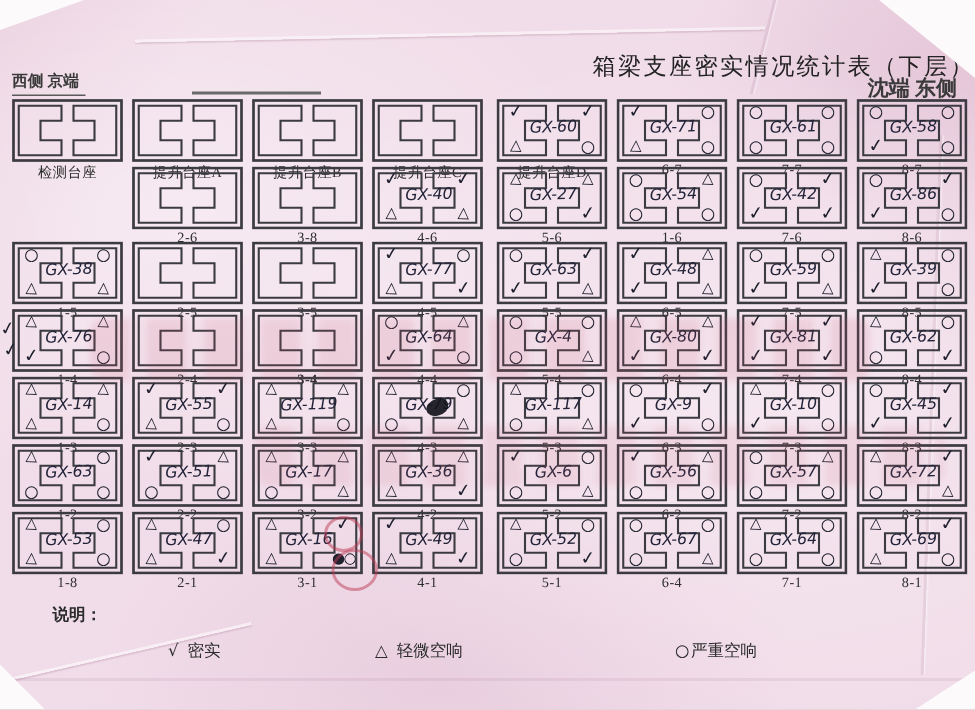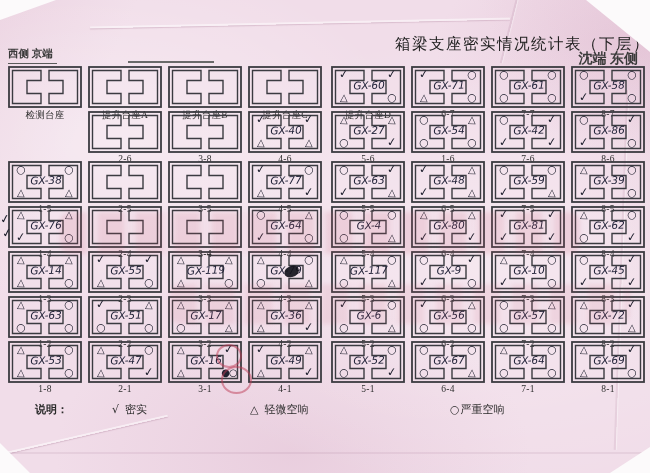--- a/index.html
+++ b/index.html
@@ -55,21 +55,21 @@
   .gx{position:absolute;left:4px;right:2px;top:13px;text-align:center;white-space:nowrap;
     font-family:"DejaVu Sans",sans-serif;font-style:italic;font-size:10.5px;
     color:#23243a;transform:rotate(-2deg);z-index:2;}
   .blot{position:absolute;left:36px;top:15px;width:15px;height:11px;background:#14141c;
     border-radius:60% 40% 55% 45%;opacity:.92;z-index:3;transform:rotate(-12deg);}
   .stray{position:absolute;font-family:"DejaVu Sans",sans-serif;font-weight:bold;
     font-size:12px;color:#20212f;transform:rotate(-10deg);z-index:4;}
 
   .legend{position:absolute;left:0;top:402px;width:650px;height:20px;font-size:11px;color:#2b2b2b;z-index:4;}
   .legend .lg-label{position:absolute;left:35px;font-weight:bold;}
-  .legend .li{position:absolute;white-space:nowrap;}
+  .legend .li{position:absolute;white-space:nowrap;margin-top:24px;}
   .li1{left:112px;} .li2{left:250px;} .li3{left:450px;}
   .legend .sym{display:inline-block;margin-right:6px;font-family:"DejaVu Sans",sans-serif;}
   .li3 .sym{margin-right:1px;}
 
   .smudge{position:absolute;pointer-events:none;z-index:5;border-radius:10px;}
   .wm1{left:60px;top:212px;width:520px;height:42px;
     background:repeating-linear-gradient(90deg, rgba(198,88,112,.20) 0 26px, rgba(198,88,112,.05) 26px 38px);
     filter:blur(2px);opacity:.75;}
   .wm2{left:170px;top:284px;width:460px;height:40px;
     background:repeating-linear-gradient(90deg, rgba(198,88,112,.17) 0 26px, rgba(198,88,112,.04) 26px 38px);

